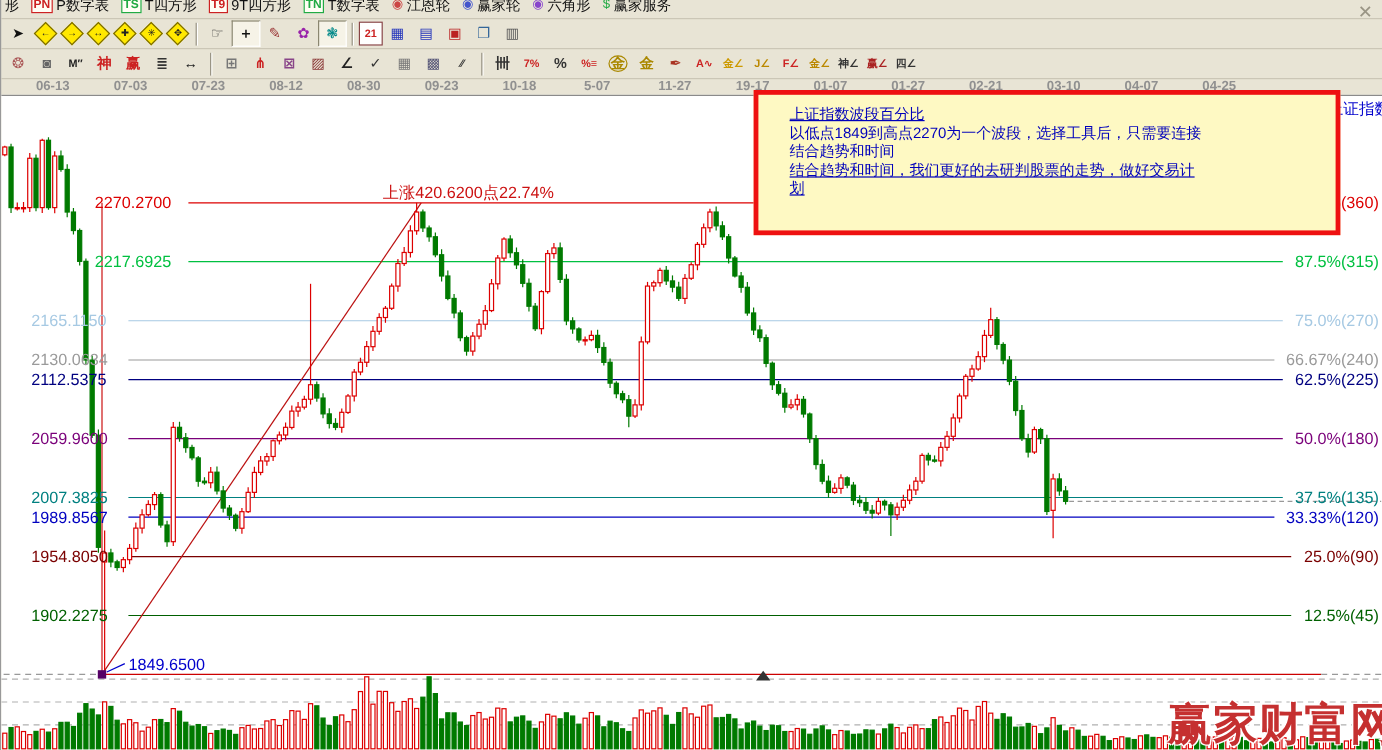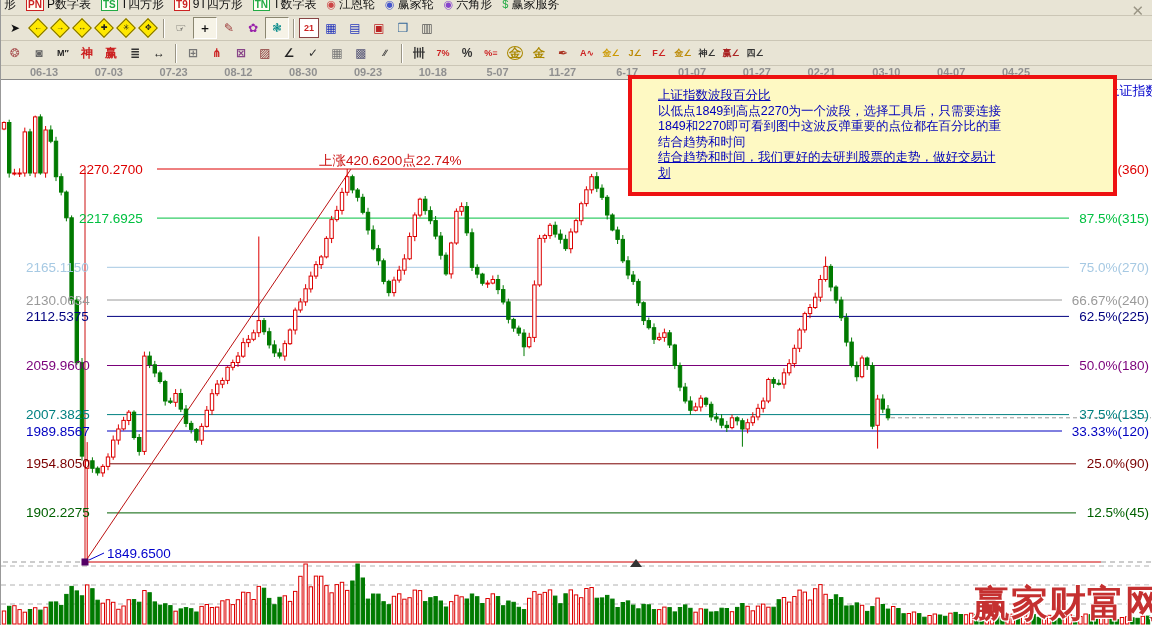--- a/index.html
+++ b/index.html
@@ -242,21 +242,21 @@
   <div class="datestrip" id="datestrip">
       <span class="dt" style="left: 43px;">06-13</span>
       <span class="dt" style="left: 107.8px;">07-03</span>
       <span class="dt" style="left: 172.6px; text-align: right;">07-23</span>
       <span class="dt" style="left: 237.4px;">08-12</span>
       <span class="dt" style="left: 302.2px;">08-30</span>
       <span class="dt" style="left: 367px;">09-23</span>
       <span class="dt" style="left: 431.8px;">10-18</span>
       <span class="dt" style="left: 496.6px;">5-07</span>
       <span class="dt" style="left: 561.4px;">11-27</span>
-      <span class="dt" style="left: 626.2px;">6-17</span>
+      <span class="dt" style="left: 626.2px;">19-17</span>
       <span class="dt" style="left: 691px;">01-07</span>
       <span class="dt" style="left: 755.8px;">01-27</span>
       <span class="dt" style="left: 820.6px;">02-21</span>
       <span class="dt" style="left: 885.4px;">03-10</span>
       <span class="dt" style="left: 950.2px;">04-07</span>
       <span class="dt" style="left: 1015px;">04-25</span>
     </div>
 
   <div class="chartarea">
     <svg id="chartsvg" width="1152" height="546">
@@ -866,21 +866,20 @@
         <polyline points="88,480 103,473" fill="none" stroke="#0000cc" stroke-width="1"></polyline>
         <text x="106" y="478" font-size="13.5" fill="#0000cc" font-family="Liberation Sans,sans-serif">1849.6500</text>
         <text x="318" y="85" font-size="13.5" fill="#cc1111" font-family="Liberation Sans,sans-serif">上涨420.6200点22.74%</text>
         <polygon points="629,487 641,487 635,479" fill="#333"></polygon>
       </svg>
   </div>
 
   <div class="annobox">
     <div class="al u">上证指数波段百分比</div>
     <div class="al">以低点1849到高点2270为一个波段，选择工具后，只需要连接</div>
-    <div class="al">1849和2270即可看到图中这波反弹重要的点位都在百分比的重</div>
     <div class="al">结合趋势和时间</div>
     <div class="al u">结合趋势和时间，我们更好的去研判股票的走势，做好交易计</div>
     <div class="al u">划</div>
   </div>
 
   <div class="symbol">1A0001 上证指数</div>
   <div class="watermark">赢家财富网</div>
 </div>
 
 </body></html>

